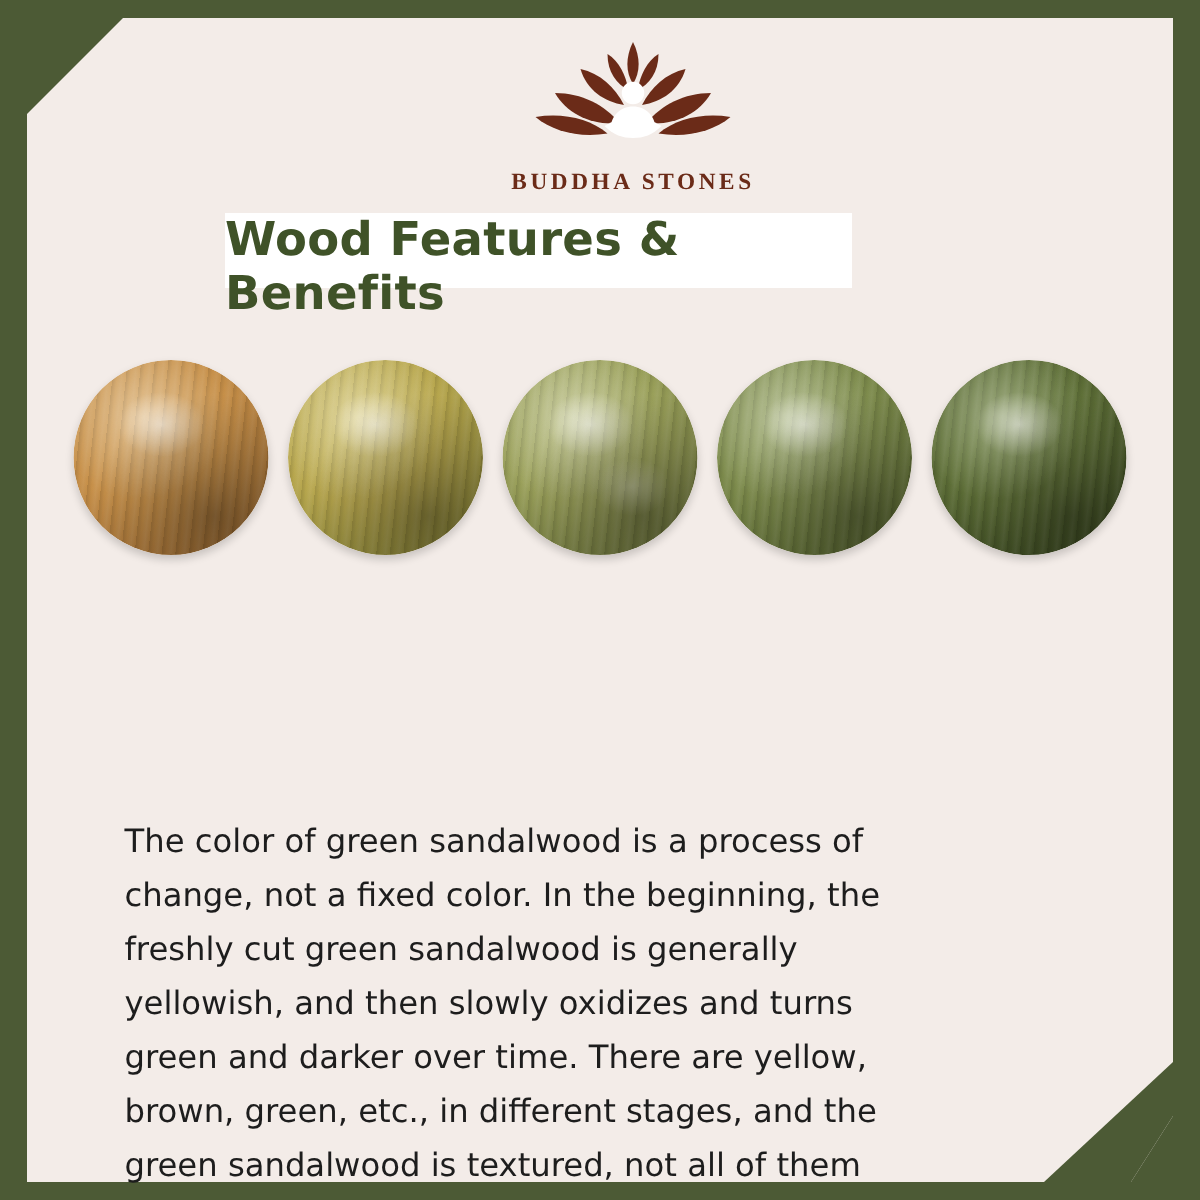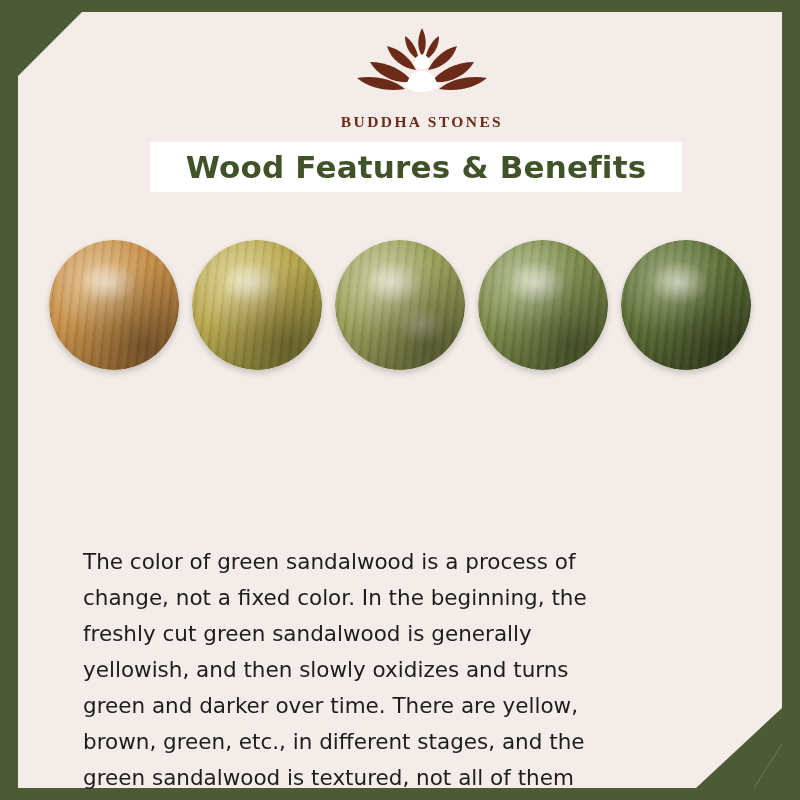--- a/index.html
+++ b/index.html
@@ -83,25 +83,25 @@
     font-weight: bold;
     color: #6b2b18;
     font-family: "Liberation Serif", serif;
   }
 
   
   .title-band {
     position: absolute;
     left: 150px;
     top: 142px;
-    width: 532px;
+    width: 418px;
     height: 50px;
     background: #ffffff;
     display: flex;
-    align-items: center;
+    align-items: flex-start;
     justify-content: center;
   }
   .title-band .title-text {
     font-size: 31px;
     font-weight: bold;
     color: #3f5228;
     letter-spacing: 0.2px;
     font-family: "DejaVu Sans", sans-serif;
   }
 

